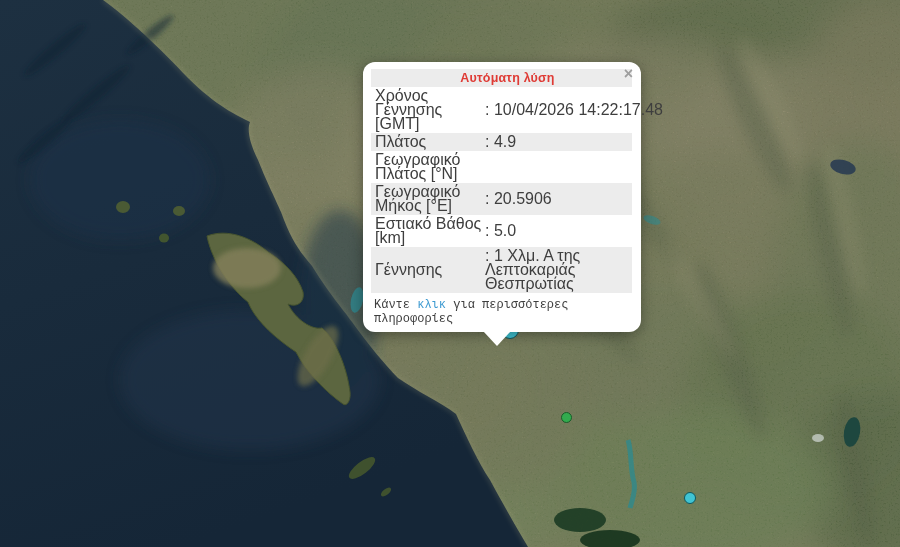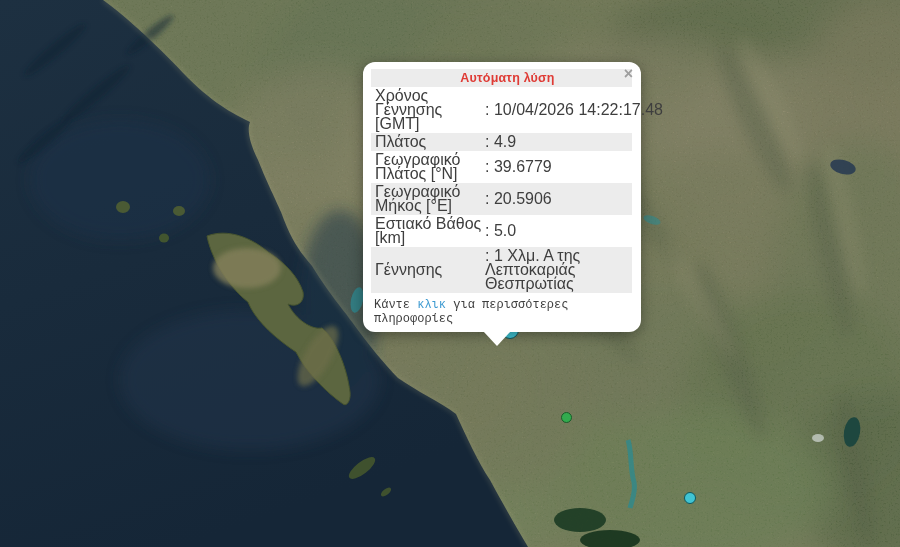--- a/index.html
+++ b/index.html
@@ -196,21 +196,20 @@
       <div class="prow">
         <div class="plabel">Χρόνος Γέννησης [GMT]</div>
         <div class="pvalue">: 10/04/2026 14:22:17.48</div>
       </div>
       <div class="prow">
         <div class="plabel">Πλάτος</div>
         <div class="pvalue">: 4.9</div>
       </div>
       <div class="prow">
         <div class="plabel">Γεωγραφικό Πλάτος [°N]</div>
-        <div class="pvalue">: 39.6779</div>
       </div>
       <div class="prow">
         <div class="plabel">Γεωγραφικό Μήκος [°E]</div>
         <div class="pvalue">: 20.5906</div>
       </div>
       <div class="prow">
         <div class="plabel">Εστιακό Βάθος [km]</div>
         <div class="pvalue">: 5.0</div>
       </div>
       <div class="prow wrap">

